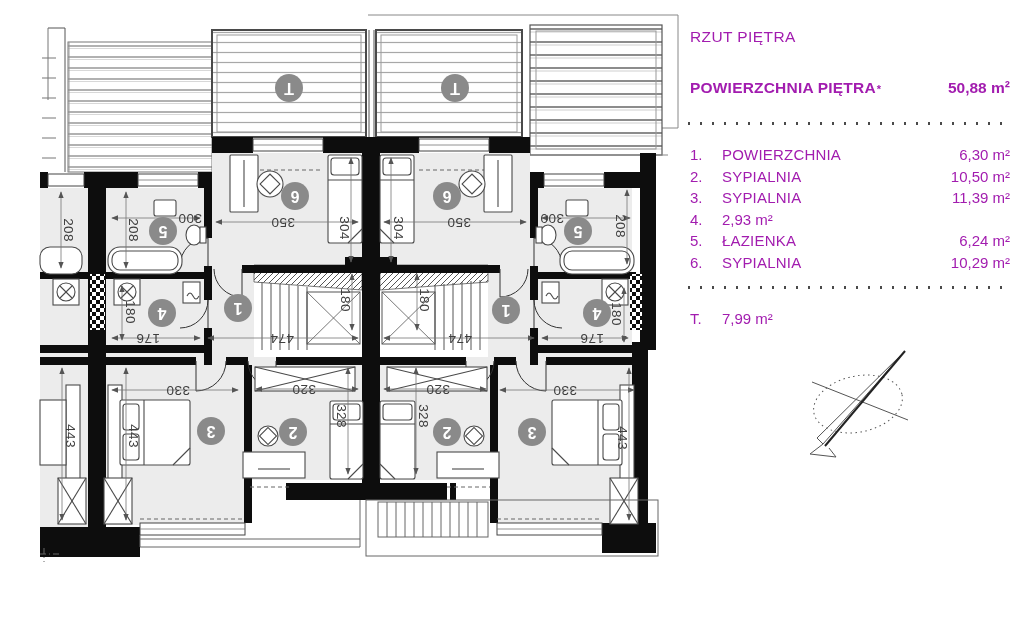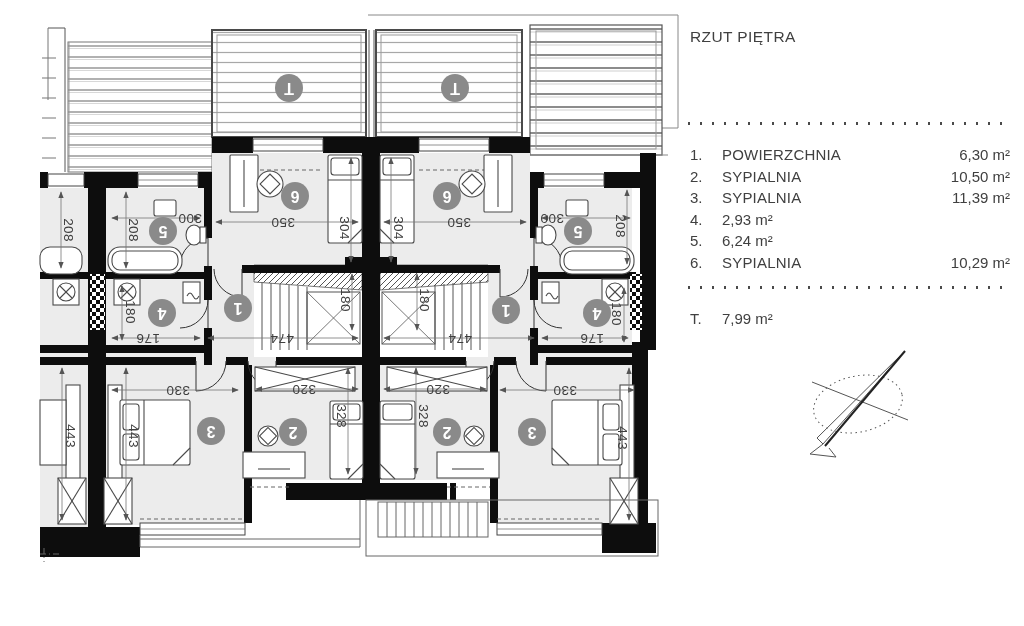--- a/index.html
+++ b/index.html
@@ -1,20 +1,20 @@
 <!DOCTYPE html>
 <html><head>
 <meta charset="utf-8">
 <style>
   html,body{margin:0;padding:0;background:#fff;}
   #stage{position:relative;width:1024px;height:626px;background:#ffffff;overflow:hidden;
          font-family:"Liberation Sans", sans-serif;}
   #plan-svg{position:absolute;left:0;top:0;}
   
-  .panel{position:absolute;left:688px;top:0;width:322px;height:626px;color:#404040;}
+  .panel{position:absolute;left:688px;top:0;width:322px;height:626px;color:#a21caf;}
   .panel .title{position:absolute;top:28px;left:2px;font-size:15.5px;font-weight:500;letter-spacing:.4px;}
   .area-row{position:absolute;top:79px;left:2px;right:0;display:flex;align-items:baseline;font-weight:700;font-size:15.5px;}
   .area-row .lbl{letter-spacing:.2px;}
   .area-row .star{font-size:11px;vertical-align:top;margin-left:1px;}
   .area-row .val{margin-left:auto;}
   .dotsep{position:absolute;left:0;right:2px;height:3px;
           background-image:repeating-linear-gradient(to right,#4a4a4a 0 2px,transparent 2px 12px);}
   #sep1{top:122px;} #sep2{top:286px;}
   #room-list{position:absolute;top:144px;left:2px;right:0;font-size:15px;}
   .lrow{display:flex;align-items:baseline;height:21.5px;line-height:21.5px;}
@@ -489,20 +489,25 @@
         <g>
           <circle cx="532" cy="432" r="14" fill="#8a8a8a"></circle>
           <text x="532" y="432" class="badgetxt" text-anchor="middle" dominant-baseline="central" transform="rotate(180 532 432)">3</text>
         </g>
       </g>
 </svg>
 
 <div class="panel">
   <div class="title">RZUT PIĘTRA</div>
 
+  <div class="area-row">
+    <span class="lbl">POWIERZCHNIA PIĘTRA</span>
+        <span class="star">*</span>
+    <span class="val">50,88 m²</span>
+  </div>
 
   <div id="sep1" class="dotsep"></div>
 
   <div id="room-list">
         <div class="lrow">
           <span class="no">1.</span>
           <span class="nm">POWIERZCHNIA</span>
           <span class="ar">6,30 m²</span>
         </div>
         <div class="lrow">
@@ -514,20 +519,21 @@
           <span class="no">3.</span>
           <span class="nm">SYPIALNIA</span>
           <span class="ar">11,39 m²</span>
         </div>
         <div class="lrow">
           <span class="no">4.</span>
           <span class="ar">2,93 m²</span>
         </div>
         <div class="lrow">
           <span class="no">5.</span>
+          <span class="nm">ŁAZIENKA</span>
           <span class="ar">6,24 m²</span>
         </div>
         <div class="lrow">
           <span class="no">6.</span>
           <span class="nm">SYPIALNIA</span>
           <span class="ar">10,29 m²</span>
         </div>
       </div>
 
   <div id="sep2" class="dotsep"></div>

